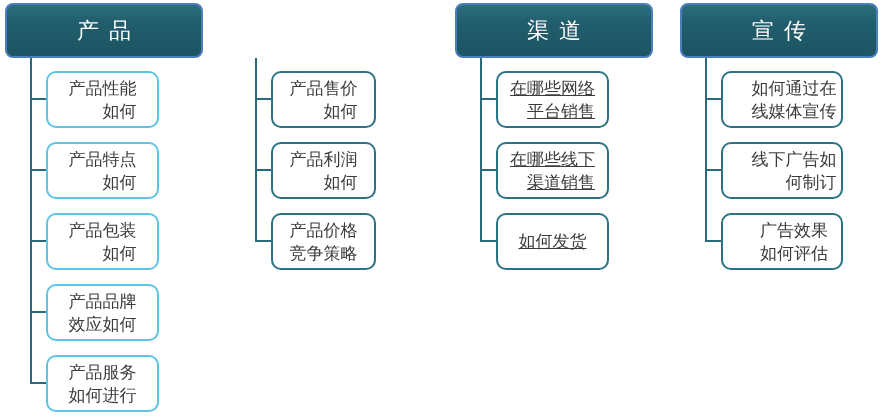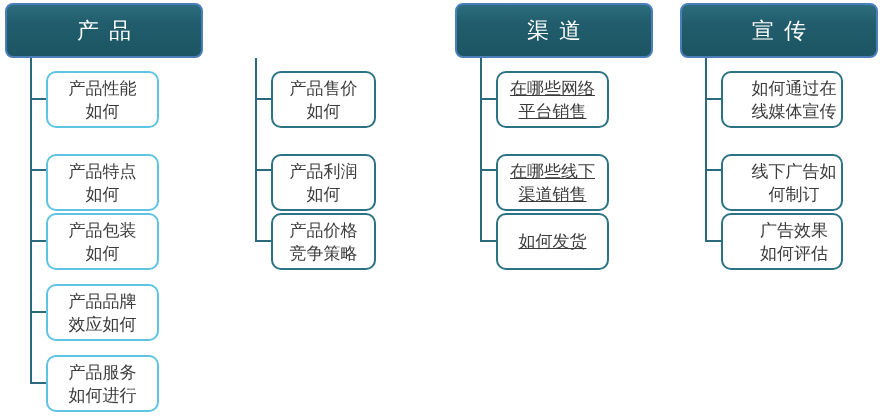--- a/index.html
+++ b/index.html
@@ -40,30 +40,30 @@
   }
   .stub-0{top:98px}.stub-1{top:169px}.stub-2{top:240px}.stub-3{top:311px}.stub-4{top:382px}
 
   .child{
     position:absolute;left:41px;height:57px;
     box-sizing:border-box;
     border:2px solid var(--child_border,#2b7284);
     border-radius:10px;
     background:#ffffff;
     display:flex;align-items:center;justify-content:center;
-    text-align:center;
+    text-align:right;
     font-size:17px;line-height:23px;
     color:var(--text,#3c3c3c);
   }
   .child span{white-space:pre-line;}
   .col-0 .child{border-color:var(--child_border_light,#5fc3e3);width:113px;}
   .col-1 .child{width:105px;}
   .col-2 .child{width:113px;text-decoration:underline;}
   .col-3 .child{width:122px;padding-left:24px;}
-  .row-0{top:71px}.row-1{top:154px}.row-2{top:213px}.row-3{top:284px}.row-4{top:355px}
+  .row-0{top:71px}.row-1{top:142px}.row-2{top:213px}.row-3{top:284px}.row-4{top:355px}
 </style>
 </head>
 <body>
 
 <div class="canvas">
 
   <div class="column col-0">
     <div class="header">
       <span>产品</span>
     </div>

